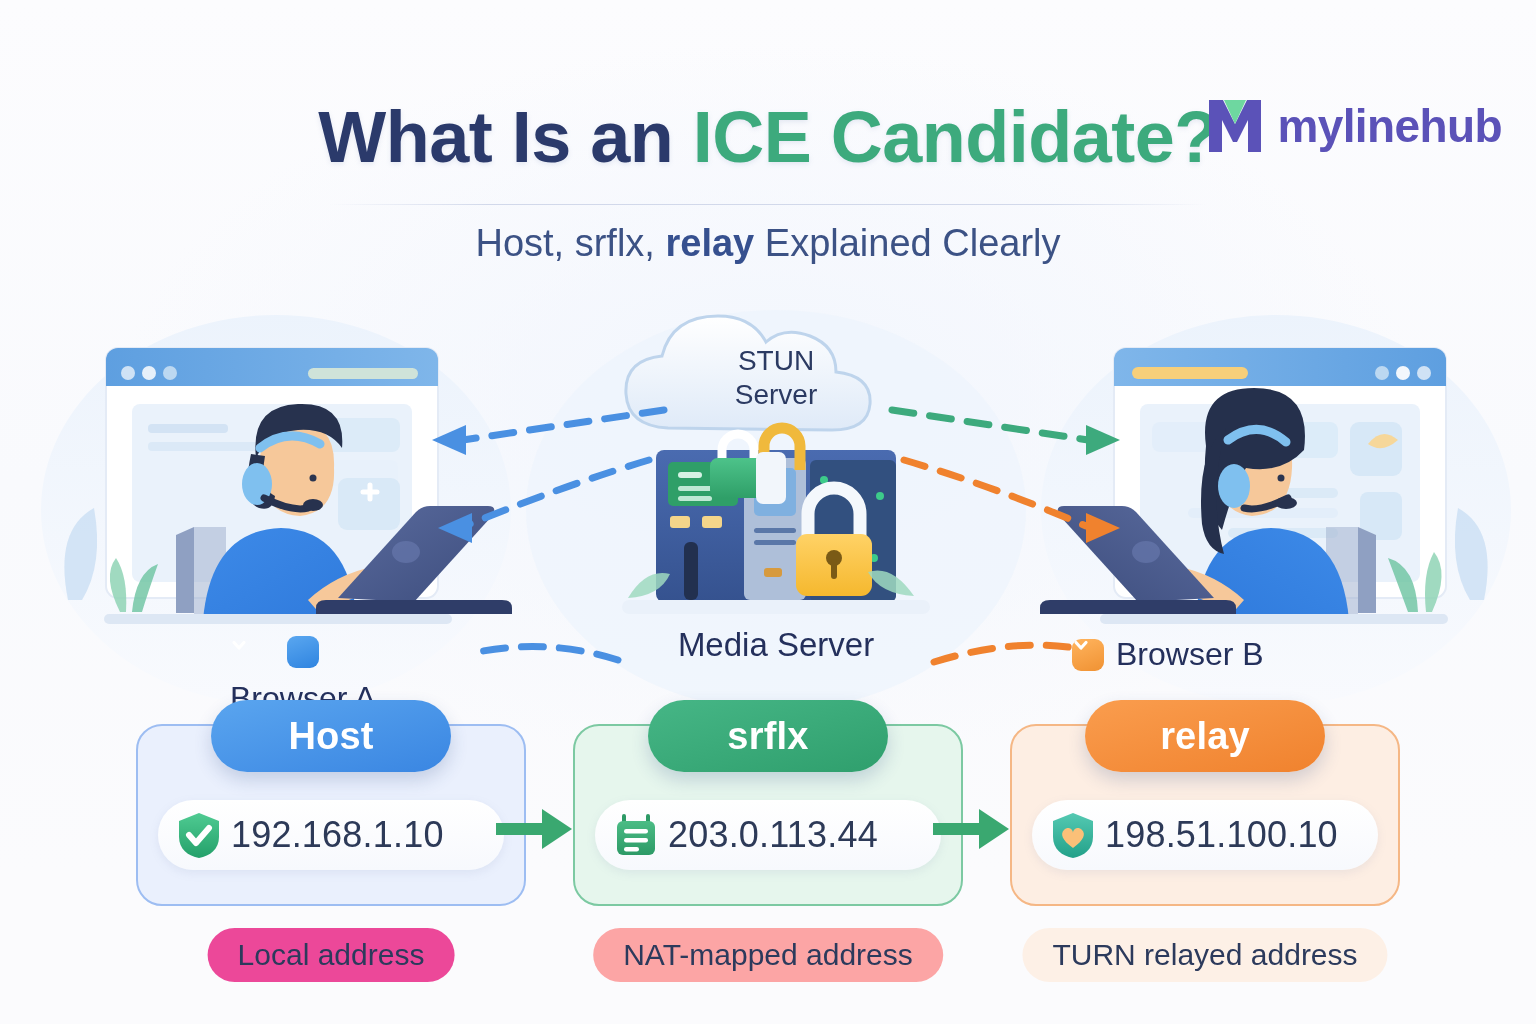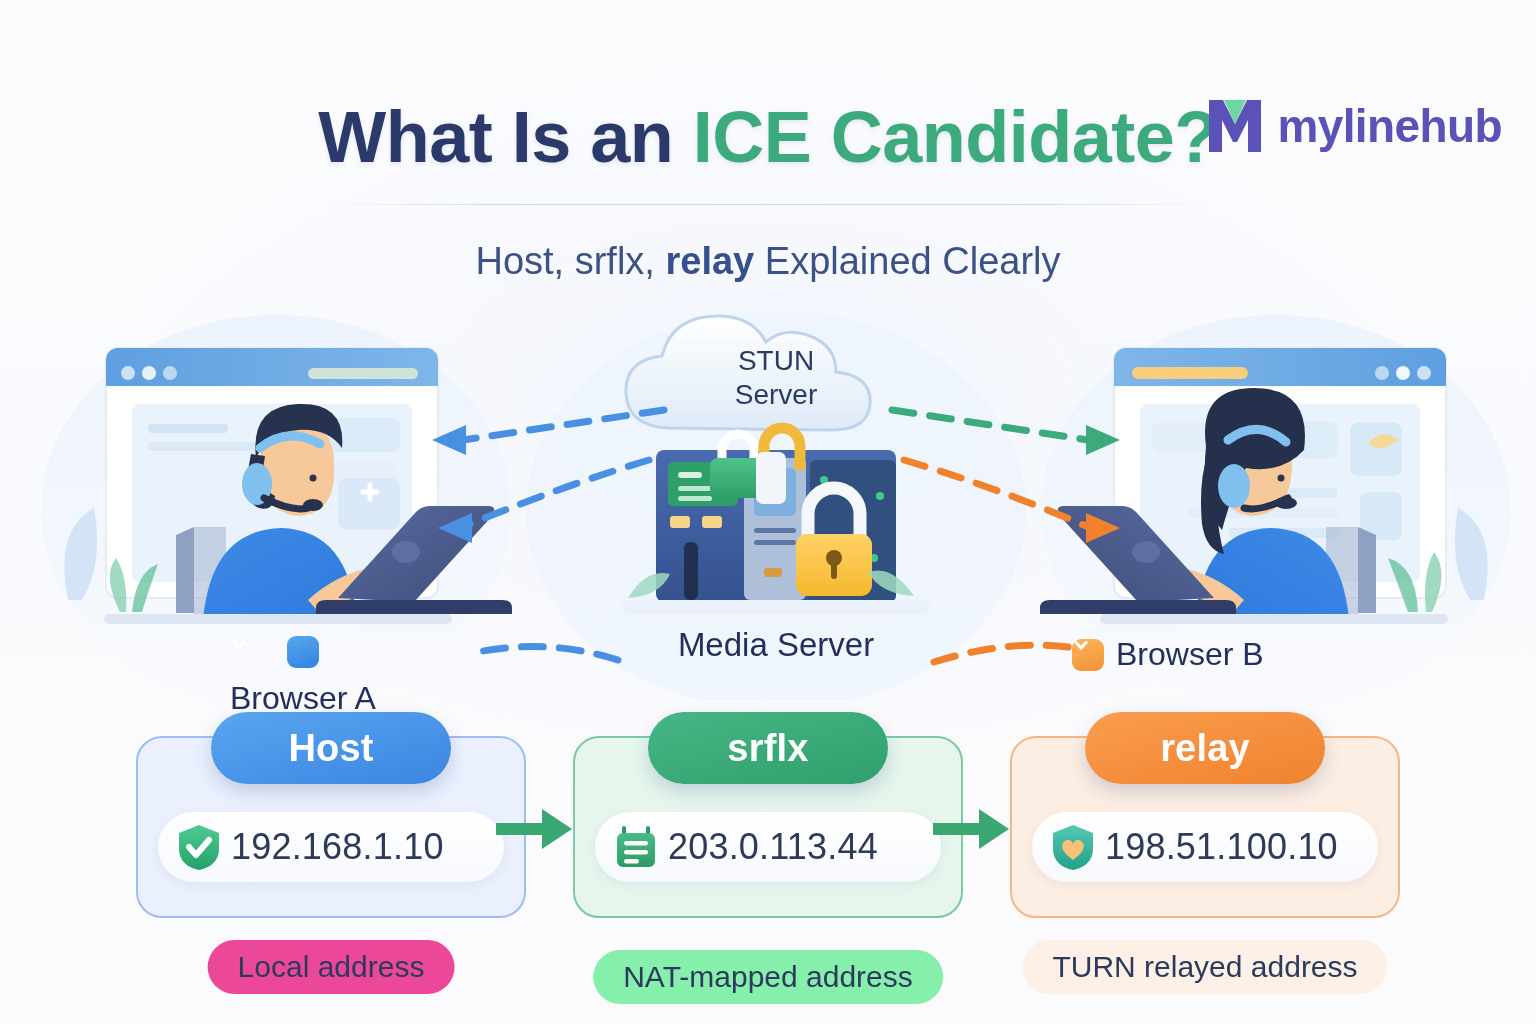--- a/index.html
+++ b/index.html
@@ -59,21 +59,20 @@
 
   #subtitle {
     position: absolute;
     top: 222px;
     left: 0; right: 0;
     text-align: center;
     font-size: 38px;
     font-weight: 400;
     color: #3c5285;
     white-space: nowrap;
-    margin-top: 18px;
   }
   #subtitle .strong { font-weight: 700; color: #36508f; }
 
   
   #logo {
     position: absolute;
     top: 52px;
     right: 34px;
     display: flex;
     align-items: center;
@@ -140,21 +139,21 @@
 
   
   #cards {
     position: absolute;
     top: 712px; left: 0;
     width: 1536px;
     height: 270px;
   }
   .card {
     position: absolute;
-    top: 24px;
+    top: 12px;
     width: 390px;
     height: 182px;
     border-radius: 26px;
     padding-left: 36px;
   }
   .card.host  { left: 136px; background: #eaf0fd; border: 2px solid #9dbdf2; }
   .card.srflx { left: 573px; background: #e6f6ed; border: 2px solid #7cc9a2; }
   .card.relay { left: 1010px; background: #fdeee3; border: 2px solid #f5b versus; }
   .card.relay { left: 1010px; background: #fdeee3; border: 2px solid #f5b785; }
 
@@ -210,21 +209,21 @@
     padding: 0 30px;
     border-radius: 27px;
     display: flex;
     align-items: center;
     justify-content: center;
     font-size: 30px;
     color: #2c3a5c;
     white-space: nowrap;
   }
   .caption.b1 { background: #ec4899; }
-  .caption.b2 { background: #86efac; margin-top: 10px; }
+  .caption.b2 { background: #fca5a5; }
   .caption.b3 { background: #fdf0e6; }
 
   .flow-arrow { position: absolute; top: 95px; }
   .flow-arrow.a1 { left: 496px; }
   .flow-arrow.a2 { left: 933px; }
 </style>
 </head>
 <body>
 
 <div id="canvas">

